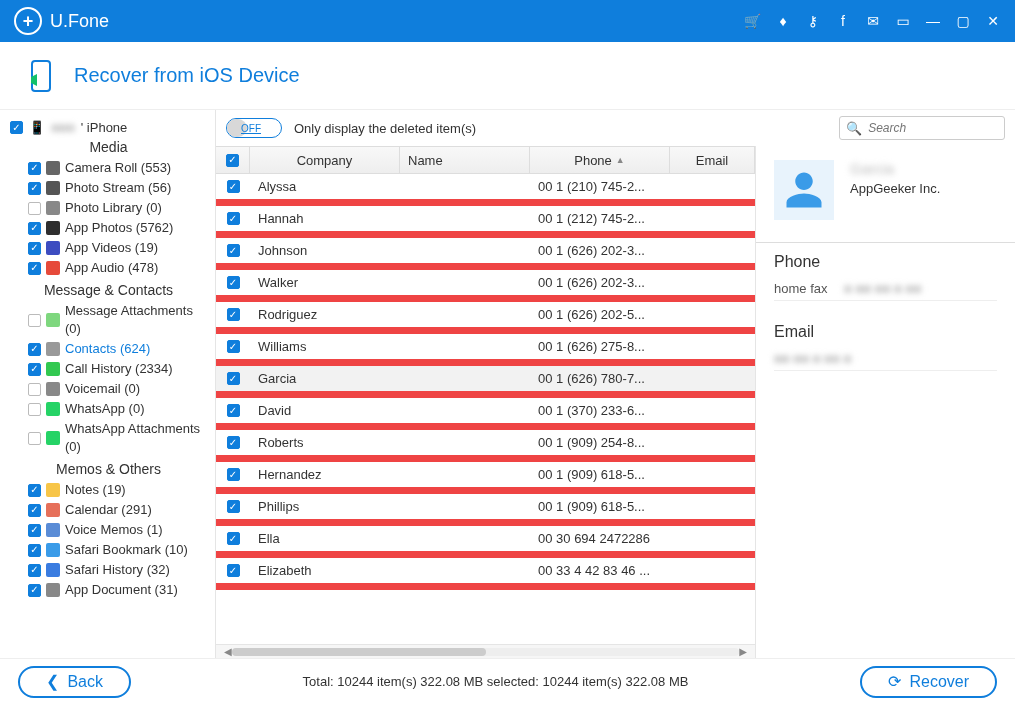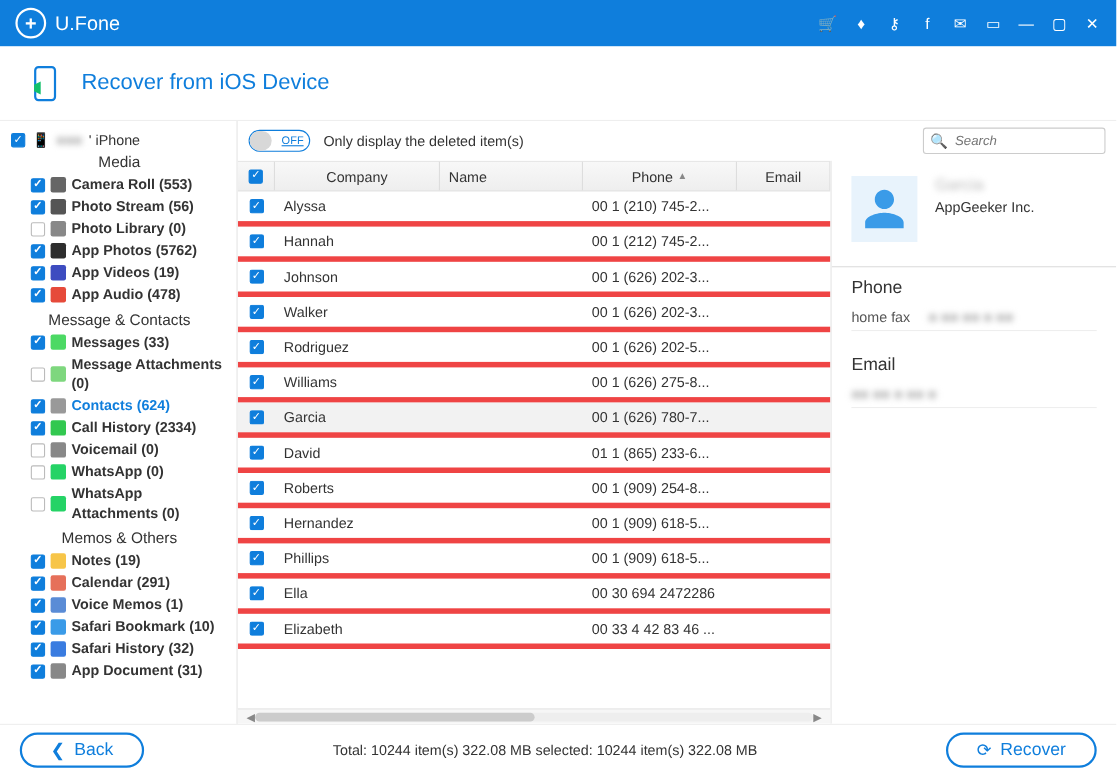--- a/index.html
+++ b/index.html
@@ -18,52 +18,52 @@
 .ph-icon { width: 38px; height: 38px; display: flex; align-items: center; justify-content: center; }
 .phone-ic { width: 20px; height: 32px; border: 2px solid #0f7edc; border-radius: 4px; position: relative; }
 .phone-ic::after { content: ""; position: absolute; left: -12px; top: 12px; width: 10px; height: 6px; border-left: 6px solid #13c06a; border-top: 3px solid transparent; border-bottom: 3px solid transparent; transform: rotate(180deg); }
 .page-title { color: #0f7edc; font-size: 20px; font-weight: 500; }
 
 .body { display: flex; height: 548px; }
 
 .sidebar { width: 215px; padding: 10px 8px 10px 10px; overflow-y: auto; font-size: 13px; }
 .device-row { display: flex; align-items: center; gap: 6px; margin-bottom: 4px; }
 .cat-head { font-size: 14px; color: #333; margin: 4px 0 3px 0; text-align: center; }
-.tree-item { display: flex; align-items: center; gap: 5px; padding: 1px 0 1px 18px; line-height: 18px; font-weight: bold; }
+.tree-item { display: flex; align-items: center; gap: 5px; padding: 1px 0 1px 18px; line-height: 18px; }
 .tree-item .icon { width: 14px; height: 14px; display: inline-flex; align-items: center; justify-content: center; border-radius: 2px; font-size: 10px; color: #fff; flex-shrink: 0; }
 .tree-label { font-size: 13px; }
 .tree-label.sel { color: #0f7edc; }
 .cb { width: 13px; height: 13px; border: 1px solid #0f7edc; border-radius: 2px; background: #0f7edc; display: inline-flex; align-items: center; justify-content: center; cursor: pointer; flex-shrink: 0; }
 .cb.uncheck { background: #fff; border-color: #bbb; }
 .cb::after { content: "✓"; color: #fff; font-size: 10px; line-height: 1; }
 .cb.uncheck::after { content: ""; }
 
 .main { flex: 1; display: flex; flex-direction: column; border-left: 1px solid #e5e5e5; }
 
 .toolbar { height: 36px; display: flex; align-items: center; padding: 0 10px; gap: 12px; }
 .toggle { width: 56px; height: 20px; border-radius: 10px; border: 1px solid #0f7edc; position: relative; display: flex; align-items: center; cursor: pointer; }
 .toggle-knob { width: 20px; height: 18px; background: #d8d8d8; border-radius: 9px; }
-.toggle-lbl { font-size: 10px; color: #0f7edc; position: absolute; right: 5px; text-decoration: underline; }
+.toggle-lbl { font-size: 10px; color: #0f7edc; position: absolute; right: 20px; text-decoration: underline; }
 .toolbar-spacer { flex: 1; }
 .search-box { width: 166px; height: 24px; border: 1px solid #ccc; border-radius: 3px; display: flex; align-items: center; padding: 0 6px; gap: 6px; }
 .search-box input { border: none; outline: none; width: 100%; font-style: italic; color: #999; font-size: 12px; }
 .mag { color: #0f7edc; font-size: 13px; }
 
 .content-row { flex: 1; display: flex; overflow: hidden; }
 
 .table-wrap { width: 540px; display: flex; flex-direction: column; border-right: 1px solid #e5e5e5; overflow: hidden; }
 .thead { display: flex; height: 28px; background: linear-gradient(#f8f8f8,#eee); border-top: 1px solid #ddd; border-bottom: 1px solid #ddd; font-size: 13px; }
 .th { display: flex; align-items: center; padding: 0 8px; border-right: 1px solid #ddd; }
 .col-cb { width: 34px; justify-content: center; }
 .col-name { width: 130px; }
 .col-comp { width: 150px; justify-content: center; }
 .col-phone { width: 140px; justify-content: center; }
 .col-email { flex: 1; justify-content: center; }
 .tbody { flex: 1; overflow-y: auto; overflow-x: hidden; }
-.tr { display: flex; height: 32px; border-bottom: 5px solid #ef4444; align-items: center; }
+.tr { display: flex; height: 32px; border-bottom: 7px solid #ef4444; align-items: center; }
 .tr.sel { background: #f2f2f2; }
 .td { padding: 0 8px; font-size: 13px; overflow: hidden; white-space: nowrap; text-overflow: ellipsis; }
 .sort-ind { font-size: 9px; color: #888; margin-left: 4px; }
 .hscroll { height: 14px; background: #f6f6f6; border-top: 1px solid #e5e5e5; display: flex; align-items: center; padding: 0 8px; }
 .hscroll-track { flex: 1; height: 8px; background: #eee; border-radius: 4px; position: relative; }
 .hscroll-thumb { position: absolute; left: 0; width: 50%; height: 8px; background: #ccc; border-radius: 4px; }
 
 .detail { flex: 1; padding: 14px 18px; overflow-y: auto; }
 .det-head { display: flex; gap: 16px; margin-bottom: 22px; }
 .avatar { width: 60px; height: 60px; background: #e8f3fc; display: flex; align-items: center; justify-content: center; }
@@ -150,25 +150,20 @@
           <span class="icon" style="background: rgb(61, 76, 192);"></span>
           <span class="tree-label">App Videos (19)</span>
         </div>
         <div class="tree-item">
           <span class="cb"></span>
           <span class="icon" style="background: rgb(230, 74, 58);"></span>
           <span class="tree-label">App Audio (478)</span>
         </div>
         <div class="cat-head">Message &amp; Contacts</div>
         <div class="tree-item">
-          <span class="cb"></span>
-          <span class="icon" style="background: rgb(76, 217, 100);"></span>
-          <span class="tree-label">Messages (33)</span>
-        </div>
-        <div class="tree-item">
           <span class="cb uncheck"></span>
           <span class="icon" style="background: rgb(126, 215, 126);"></span>
           <span class="tree-label">Message Attachments (0)</span>
         </div>
         <div class="tree-item">
           <span class="cb"></span>
           <span class="icon" style="background: rgb(153, 153, 153);"></span>
           <span class="tree-label sel">Contacts (624)</span>
         </div>
         <div class="tree-item">
@@ -316,21 +311,21 @@
               <div class="td col-comp"></div>
               <div class="td col-phone">00 1 (626) 780-7...</div>
               <div class="td col-email"></div>
             </div>
             <div class="tr">
               <div class="td col-cb" style="display: flex; justify-content: center;">
                 <span class="cb"></span>
               </div>
               <div class="td col-name">David</div>
               <div class="td col-comp"></div>
-              <div class="td col-phone">01 1 (865) 233-6...</div>
+              <div class="td col-phone">00 1 (370) 233-6...</div>
               <div class="td col-email"></div>
             </div>
             <div class="tr">
               <div class="td col-cb" style="display: flex; justify-content: center;">
                 <span class="cb"></span>
               </div>
               <div class="td col-name">Roberts</div>
               <div class="td col-comp"></div>
               <div class="td col-phone">00 1 (909) 254-8...</div>
               <div class="td col-email"></div>

